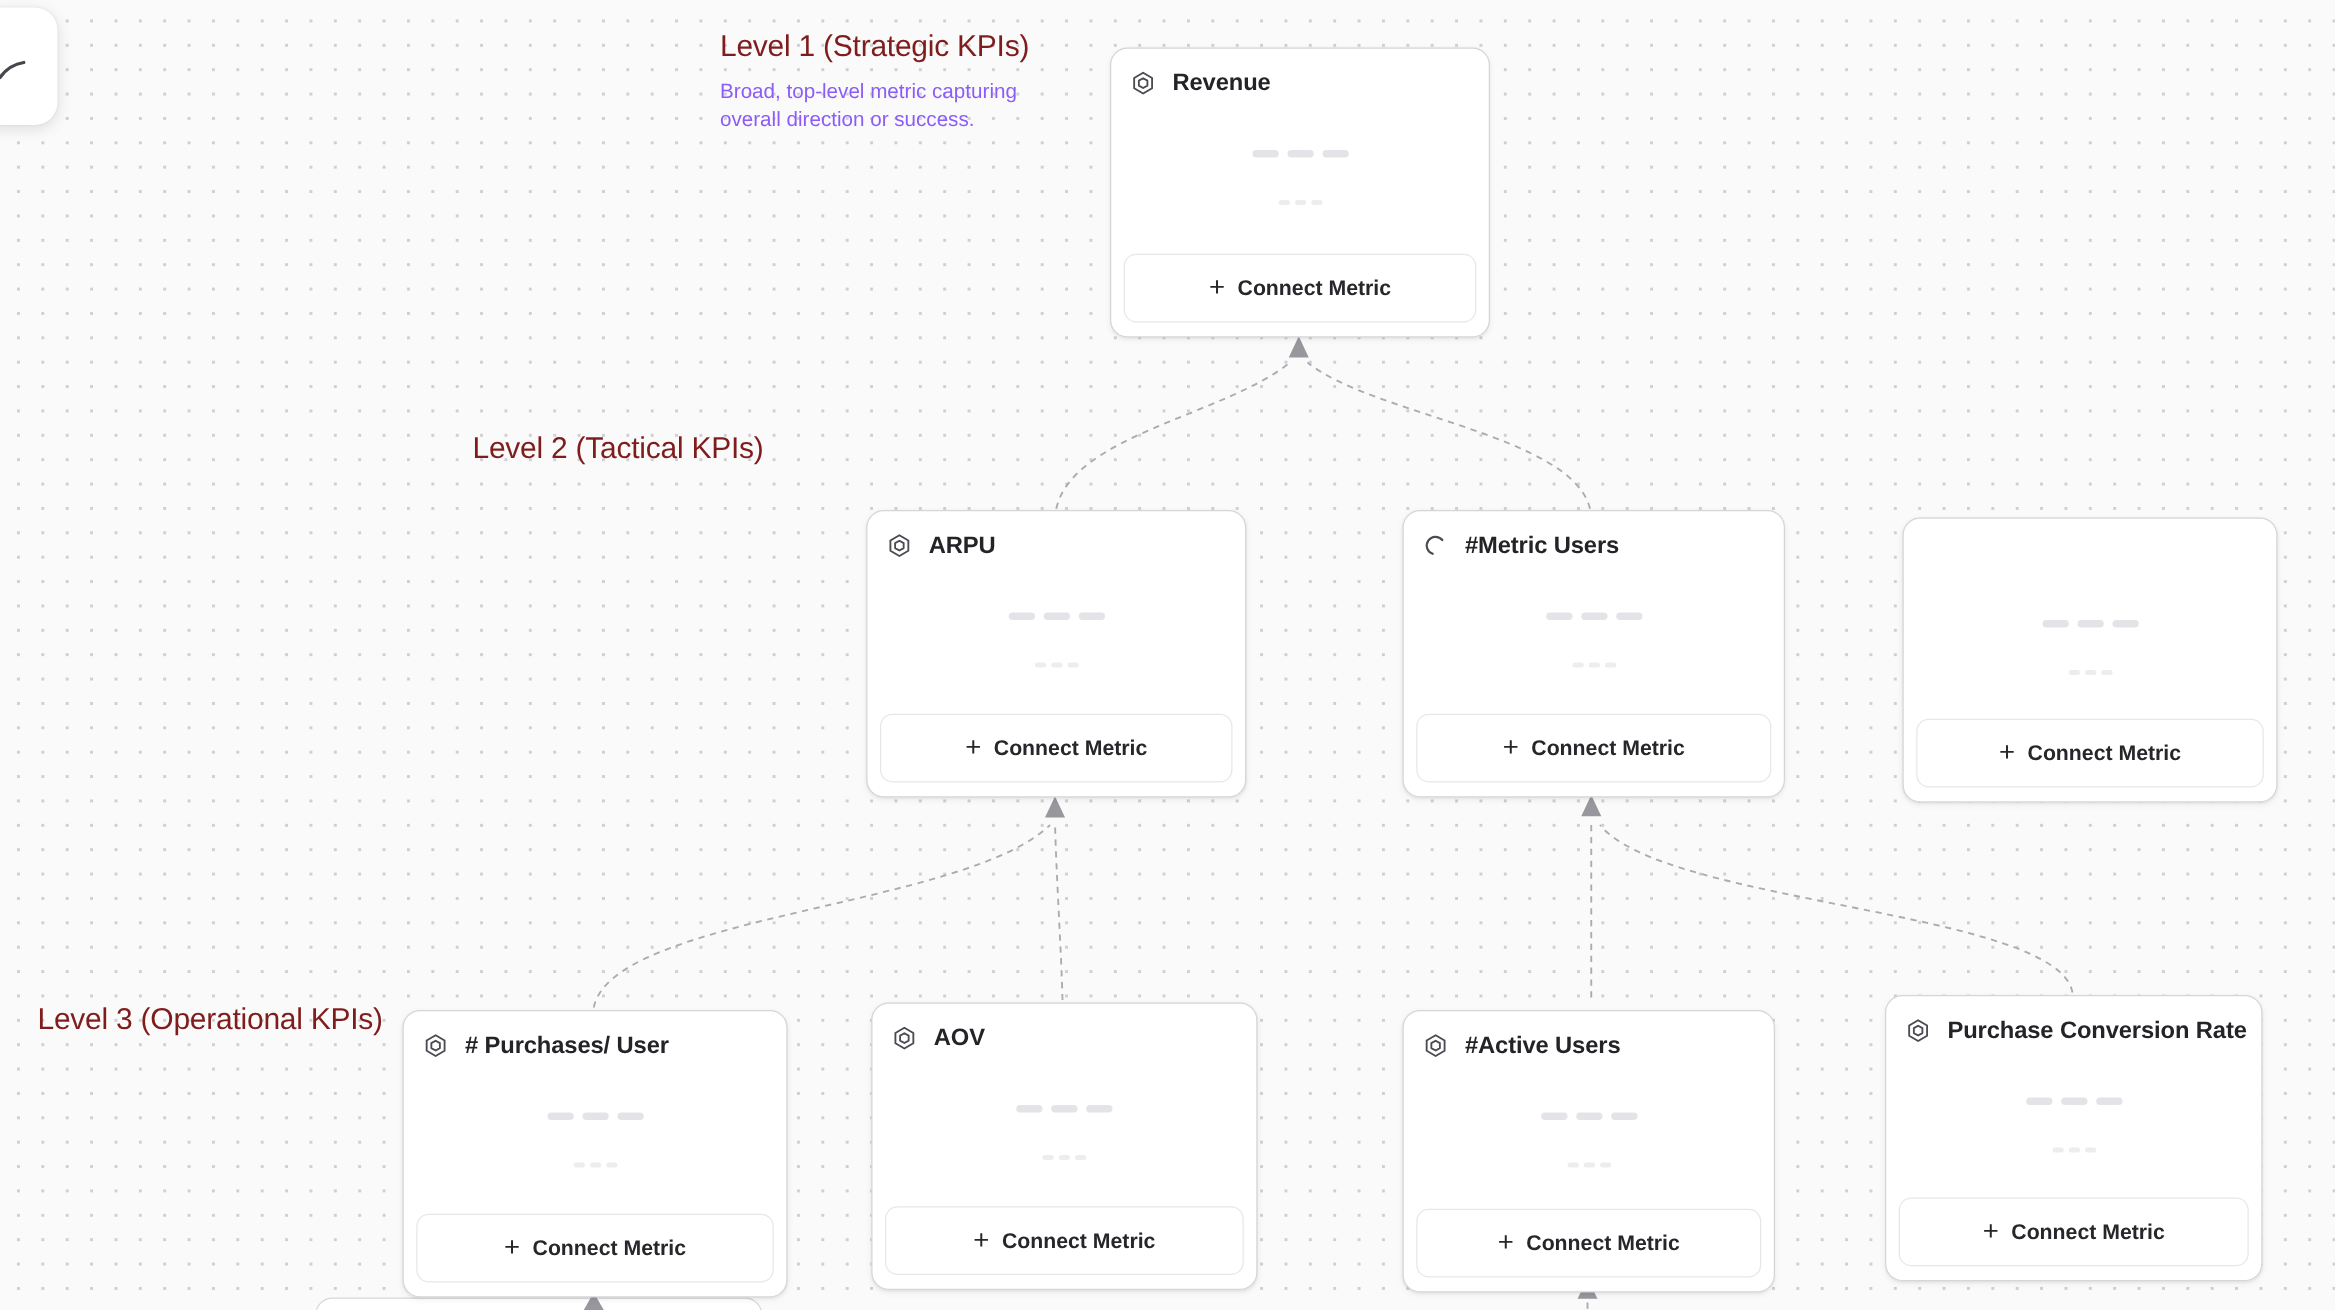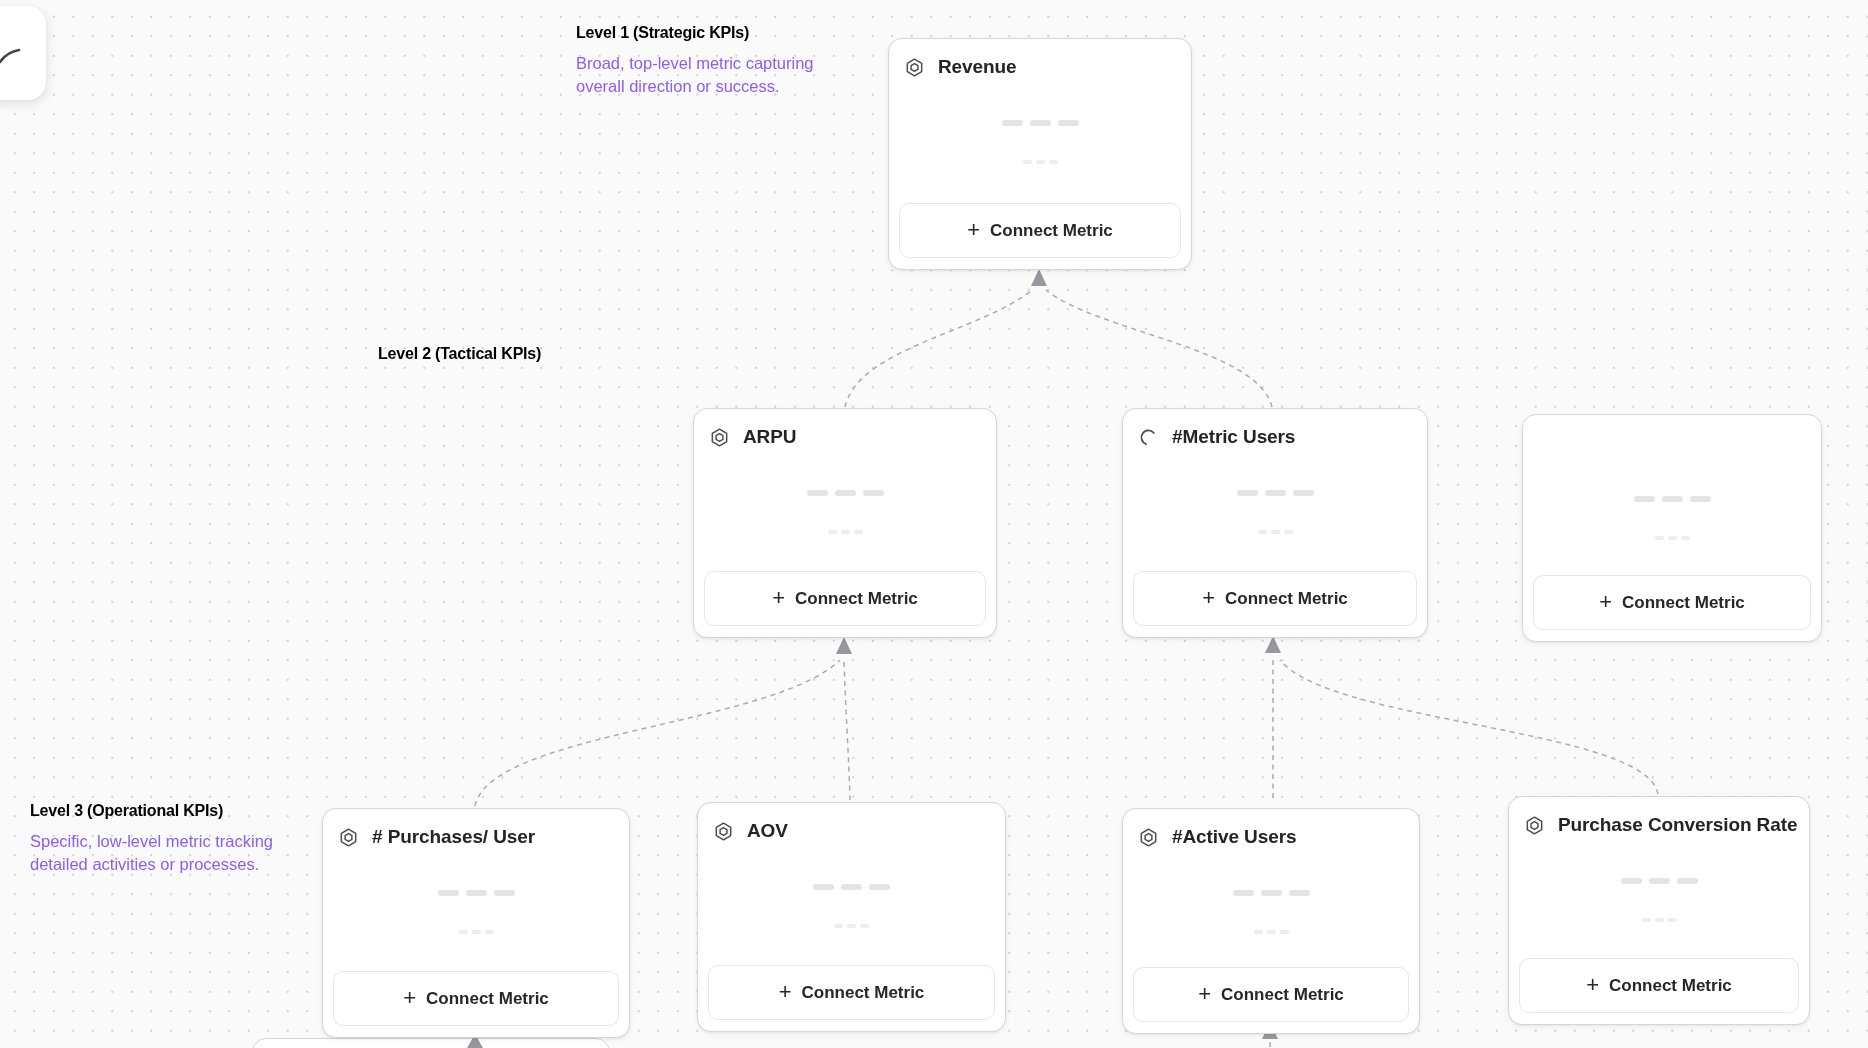--- a/index.html
+++ b/index.html
@@ -17,30 +17,30 @@
   
   .tool-button{
     position:absolute;left:-18px;top:6px;width:64px;height:94px;z-index:3;
     background:#fff;border-radius:18px;
     box-shadow:0 3px 12px rgba(0,0,0,.12),0 0 2px rgba(0,0,0,.06);
   }
   .tool-button svg{position:absolute;left:14px;top:34px;}
 
   
   .level-label{position:absolute;z-index:1;}
-  .level-title{margin:0 0 10px 0;font-size:16px;font-weight:700;letter-spacing:-.2px;color:#000000;}
+  .level-title{margin:0 0 10px 0;font-size:24px;font-weight:400;letter-spacing:-.2px;color:#7f1d1d;}
   .level-desc{margin:0;font-size:16.5px;line-height:1.42;color:#8b5cf6;}
 
   
   .card{
     position:absolute;z-index:2;background:#fff;
     border:1px solid #d6d6da;border-radius:14px;
     box-shadow:0 1px 2px rgba(20,20,25,.05),0 2px 6px rgba(20,20,25,.05);
   }
-  .card-header{display:flex;align-items:flex-end;gap:13px;padding:17px 16px 0 15px;}
+  .card-header{display:flex;align-items:flex-start;gap:13px;padding:17px 16px 0 15px;}
   .metric-icon{flex:0 0 auto;display:flex;}
   .card-title{font-size:19px;font-weight:700;letter-spacing:-.1px;color:#232328;white-space:nowrap;}
   .sk-row1,.sk-row2{position:absolute;left:0;right:0;display:flex;justify-content:center;}
   .sk-row1{top:81px;gap:7px;}
   .sk-row1 i{width:21px;height:6px;border-radius:3px;background:#e4e4e8;}
   .sk-row2{top:121px;gap:4px;}
   .sk-row2 i{width:9px;height:4px;border-radius:2px;background:#ededf0;}
   .connect-btn{
     position:absolute;left:10px;right:10px;bottom:11px;height:55px;
     background:#fff;border:1px solid #e7e7ea;border-radius:10px;
@@ -93,21 +93,20 @@
 
 <div class="level-label" style="left:576px;top:24px;">
   <h2 class="level-title">Level 1 (Strategic KPIs)</h2>
   <p class="level-desc" style="max-width:250px;">Broad, top-level metric capturing overall direction or success.</p>
 </div>
 <div class="level-label" style="left:378px;top:345px;">
   <h2 class="level-title">Level 2 (Tactical KPIs)</h2>
 </div>
 <div class="level-label" style="left:30px;top:802px;">
   <h2 class="level-title">Level 3 (Operational KPIs)</h2>
-  <p class="level-desc" style="max-width:262px;">Specific, low-level metric tracking detailed activities or processes.</p>
 </div>
 
 <div class="card" style="left:888px;top:38px;width:302px;height:230px;">
   <div class="card-header">
     <span class="metric-icon">
       <svg width="21" height="21" viewBox="0 0 24 24" fill="none" stroke="#4b4b52" stroke-width="1.7" stroke-linejoin="round">
         <polygon points="12,2.5 20.2,7.25 20.2,16.75 12,21.5 3.8,16.75 3.8,7.25"></polygon>
         <polygon points="12,7.5 15.9,9.75 15.9,14.25 12,16.5 8.1,14.25 8.1,9.75"></polygon>
       </svg>
     </span>

